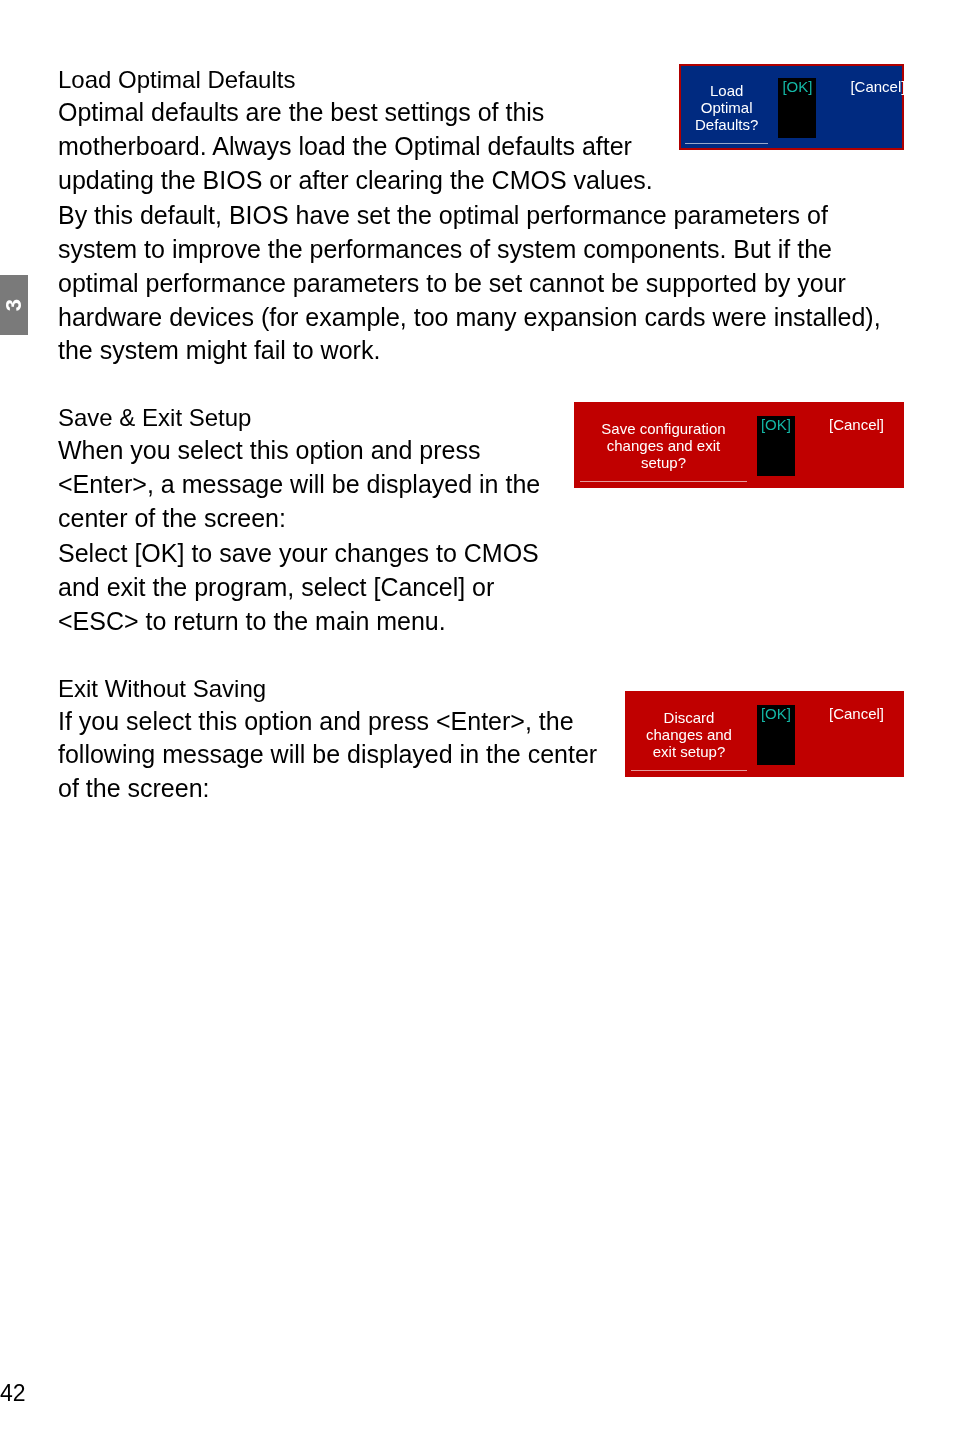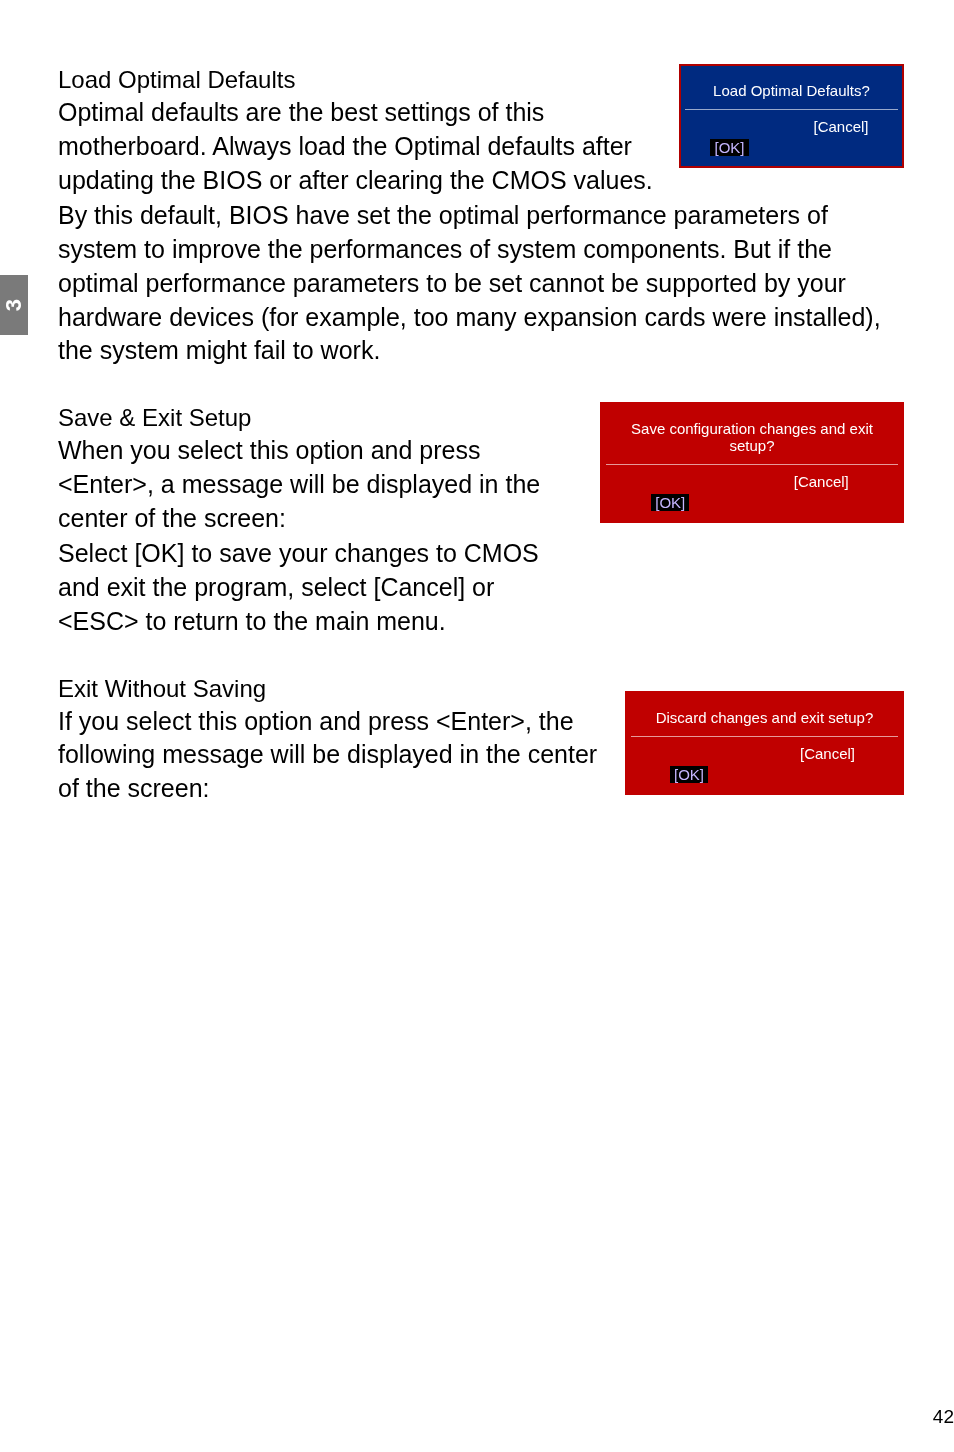--- a/index.html
+++ b/index.html
@@ -68,50 +68,49 @@
     background: #002a80;
     color: #fff;
     padding: 4px;
     float: right;
     margin-left: 12px;
     margin-top: 4px;
     font-size: 15px;
   }
   .dialog-inner, .dialog-blue-inner {
     display: flex;
-    flex-direction: column;
+    flex-direction: row;
   }
   .dialog-title {
     text-align: center;
     padding: 12px 10px 10px 10px;
     border-bottom: 1px solid rgba(255,255,255,0.6);
     font-size: 15px;
   }
   .dialog-buttons {
     display: flex;
     justify-content: space-around;
     padding: 8px 10px 6px 10px;
     gap: 30px;
   }
   .dbtn {
     padding: 0 4px;
   }
   .dbtn.selected {
     background: #000;
-    color: #c4b5fd;
-    margin-top: 21px;
+    color: #14b8a6;
   }
 
   .page-number {
     position: absolute;
-    bottom: 24px;
+    bottom: 45px;
     left: 0;
     width: 100%;
-    text-align: right;
-    font-size: 19px;
+    text-align: left;
+    font-size: 23px;
   }
   .s2-text-wrap { width: 510px; }
   .s3-text-wrap { width: 610px; }
   .para.full { width: 100%; }
 </style>
 </head>
 <body>
 
 <div class="page">
 
@@ -131,21 +130,21 @@
           </div>
         </div>
       </div>
 
       <h2 class="section-heading">Load Optimal Defaults</h2>
       <p class="para">Optimal defaults are the best settings of this motherboard. Always load the Optimal defaults after updating the BIOS or after clearing the CMOS values.</p>
       <p class="para full">By this default, BIOS have set the optimal performance parameters of system to improve the performances of system components. But if the optimal performance parameters to be set cannot be supported by your hardware devices (for example, too many expansion cards were installed), the system might fail to work.</p>
     </div>
 
     <div class="block">
-      <div class="dialog" style="width:304px;">
+      <div class="dialog" style="width:330px;">
         <div class="dialog-inner">
           <div class="dialog-title">Save configuration changes and exit setup?</div>
           <div class="dialog-buttons">
             <span class="dbtn selected">[OK]</span>
             <span class="dbtn">[Cancel]</span>
           </div>
         </div>
       </div>
 
       <h2 class="section-heading">Save &amp; Exit Setup</h2>

